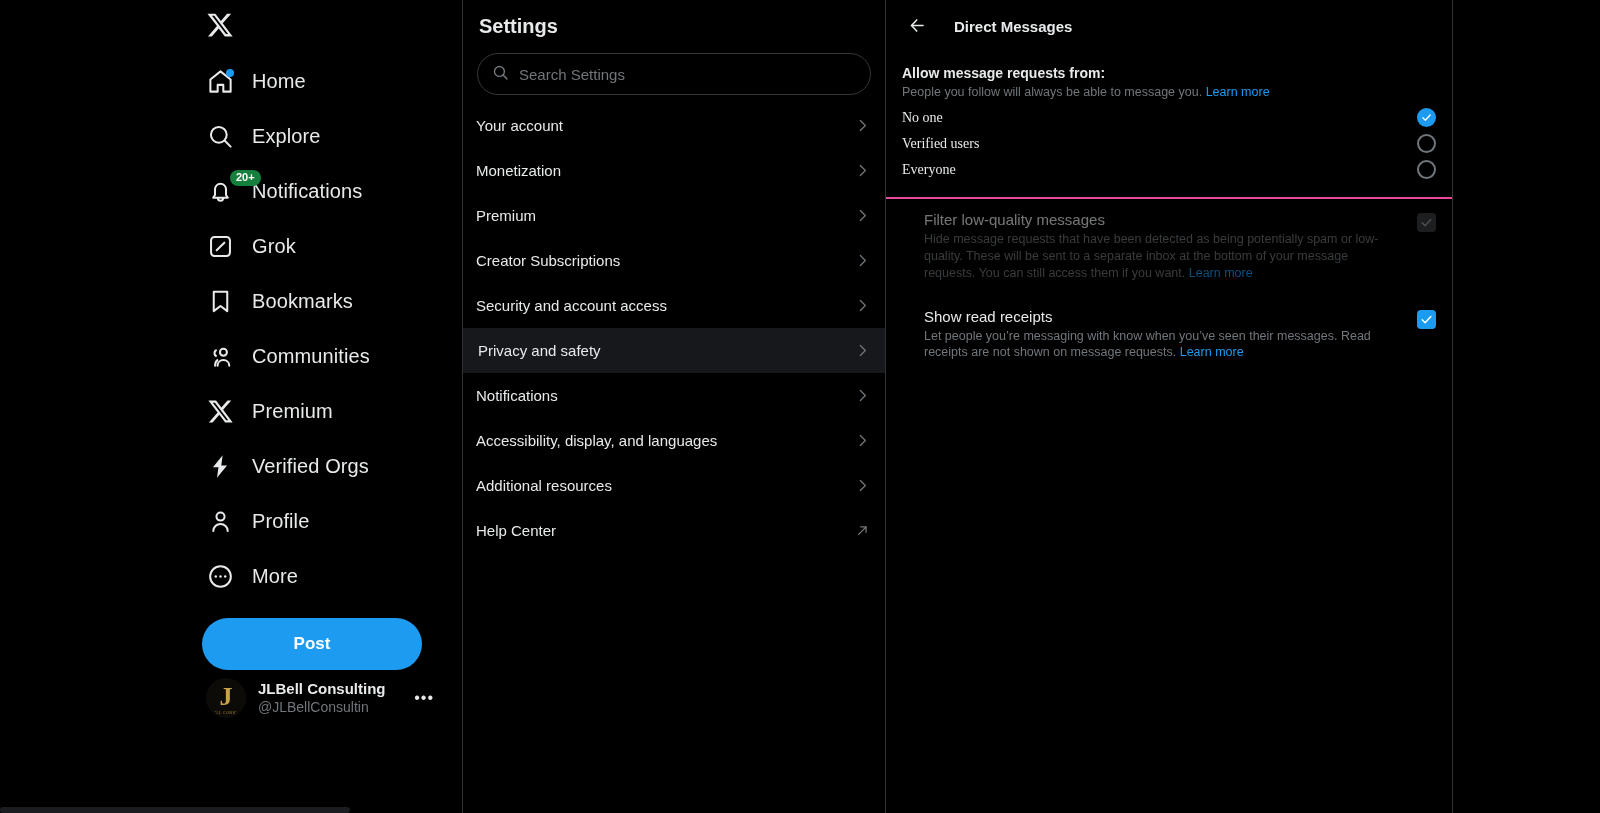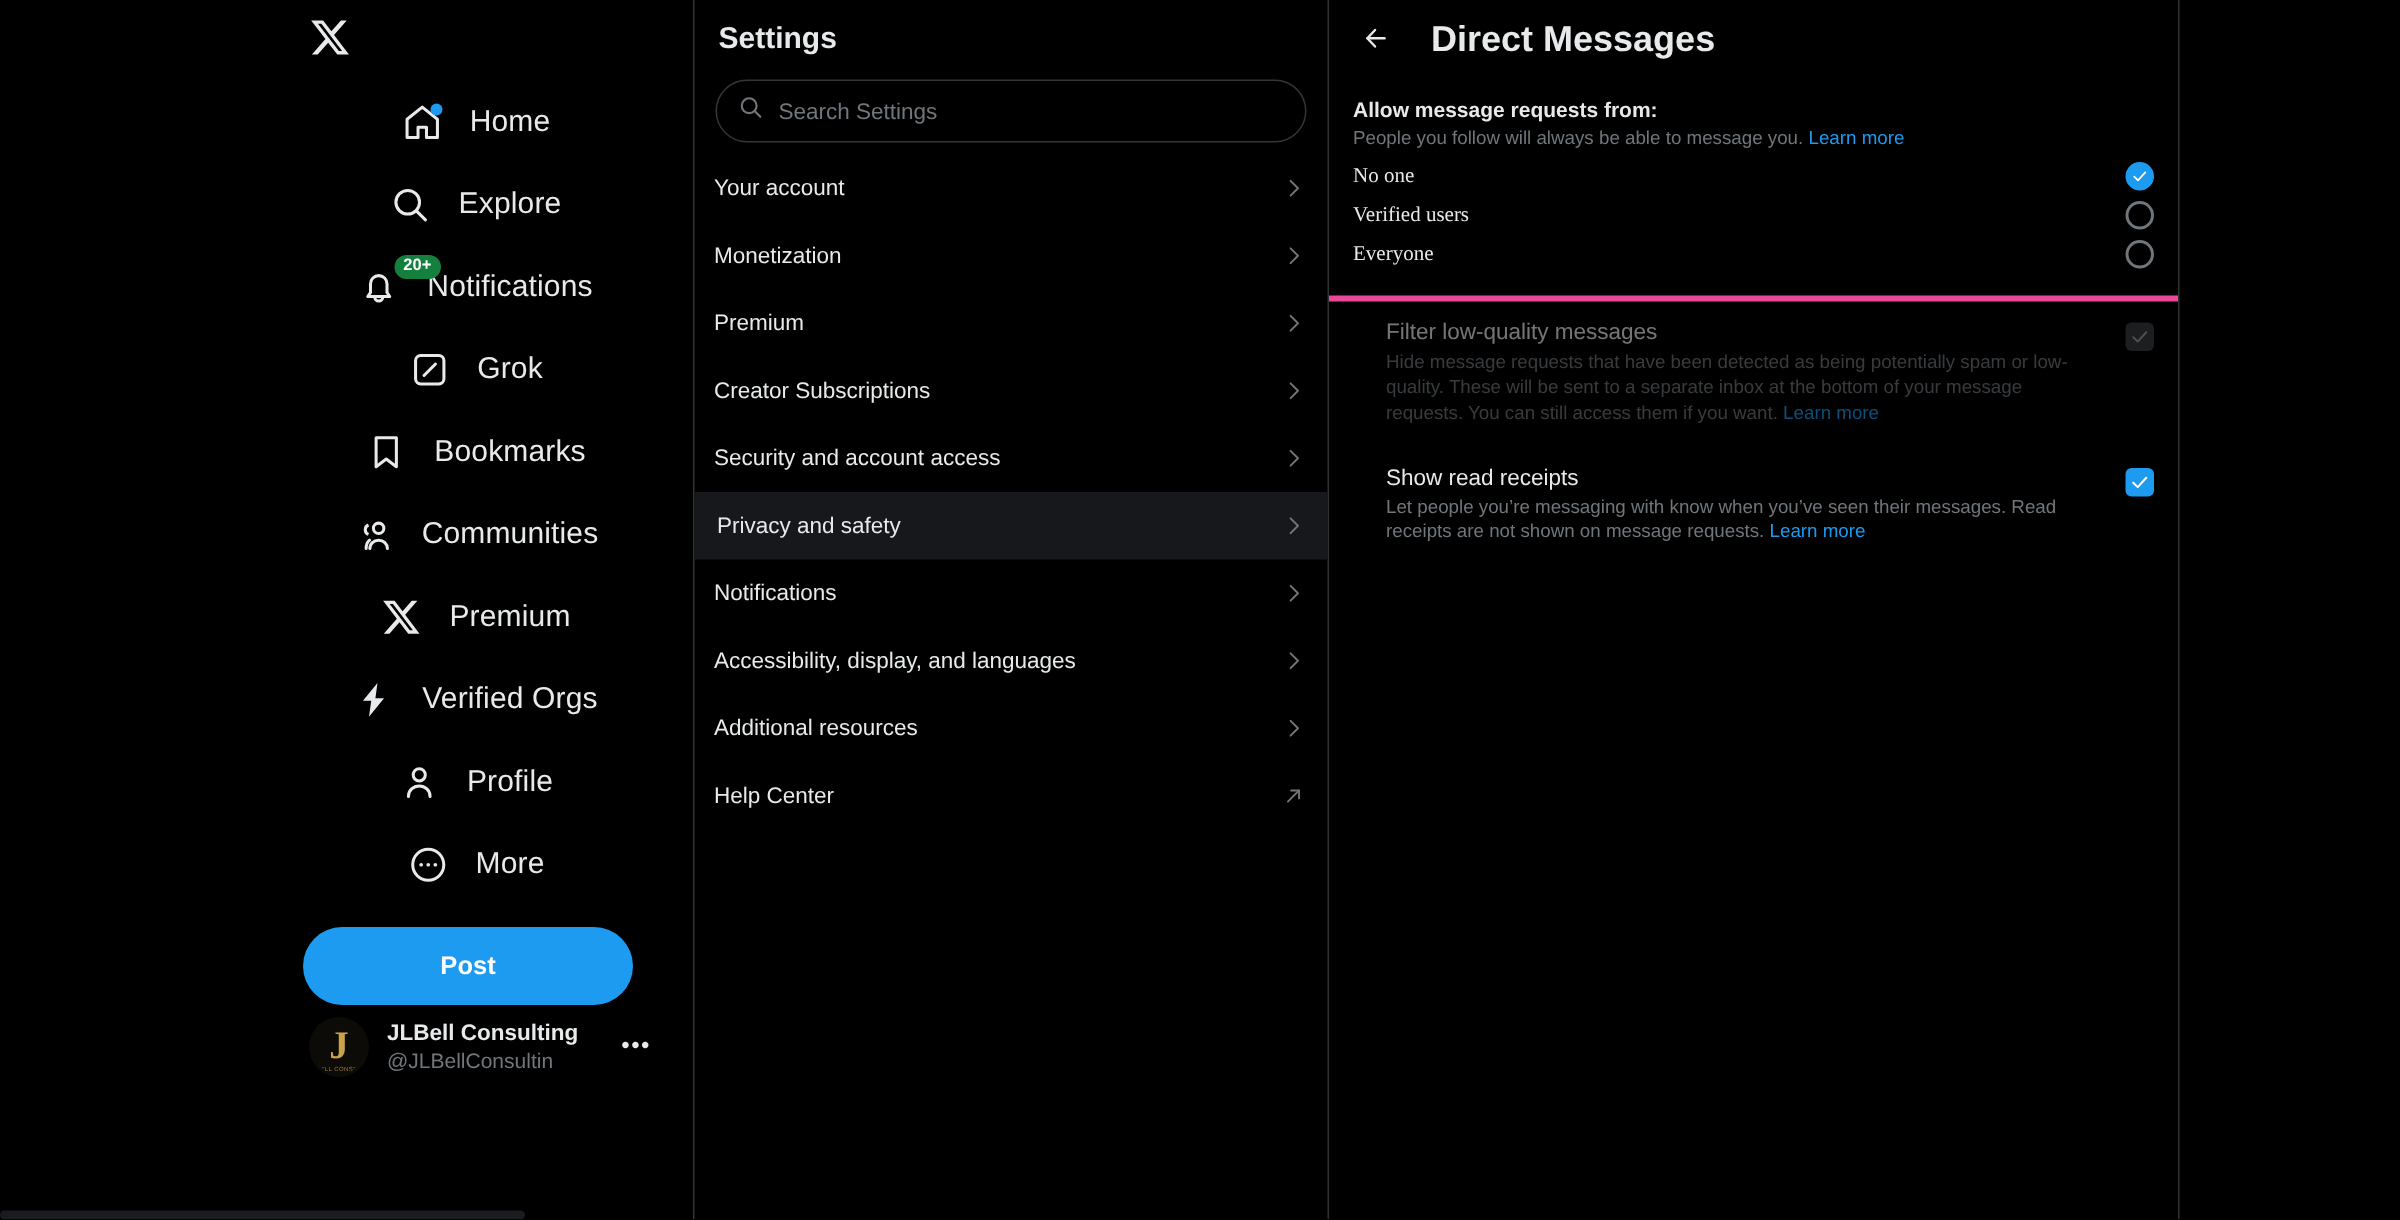--- a/index.html
+++ b/index.html
@@ -21,21 +21,20 @@
     flex:0 0 462px;
   }
   .nav-inner { width:228px; display:flex; flex-direction:column; }
   .logo-row { height:54px; display:flex; align-items:center; padding-left:6px; }
   .logo-row svg { width:28px; height:28px; fill:#e7e9ea; }
 
   .nav-item {
     display:flex; align-items:center; gap:18px;
     height:55px; padding-left:6px; cursor:pointer;
     position:relative;
-    justify-content:center;
   }
   .nav-icon { width:28px; height:28px; flex:0 0 28px; position:relative;
               display:flex; align-items:center; justify-content:center; }
   .nav-icon svg { width:27px; height:27px; stroke:#e7e9ea; fill:none; stroke-width:1.8; }
   .nav-icon svg.filled { fill:#e7e9ea; stroke:none; }
   .nav-label { font-size:20px; color:#e7e9ea; letter-spacing:0.1px; white-space:nowrap; }
 
   .dot-badge {
     position:absolute; top:1px; right:0px;
     width:8px; height:8px; border-radius:50%; background:#1d9bf0;
@@ -120,24 +119,24 @@
     width:567px; flex:0 0 567px; height:813px;
     border-right:1px solid #2f3336;
     background:#000; display:flex; flex-direction:column;
   }
   .detail-header { height:53px; display:flex; align-items:center; gap:22px; padding:0 16px; }
   .back-btn {
     width:30px; height:30px; display:flex; align-items:center; justify-content:center;
     border-radius:50%; cursor:pointer; background:transparent; border:none;
   }
   .back-btn svg { width:19px; height:19px; stroke:#e7e9ea; fill:none; stroke-width:2; }
-  .detail-title { font-size:24px; font-weight:700; color:#e7e9ea; }
+  .detail-title { font-size:15px; font-weight:700; color:#e7e9ea; }
 
   .section { padding:12px 16px 14px 16px; position:relative; }
-  .section.divider-bottom { border-bottom:4px solid #ec4899; }
+  .section.divider-bottom { border-bottom:2px solid #ec4899; }
   .section.dimmed { opacity:0.5; }
 
   .section-title { font-size:14px; font-weight:700; color:#e7e9ea; margin-bottom:3px; }
   .section-title.reg { font-weight:400; font-size:15px; }
   .section-desc { font-size:12.5px; color:#71767b; line-height:1.35; max-width:520px; }
   .lm { color:#1d9bf0; cursor:pointer; text-decoration:none; }
 
   .radio-row {
     display:flex; align-items:center; justify-content:space-between;
     height:26px; cursor:pointer;

